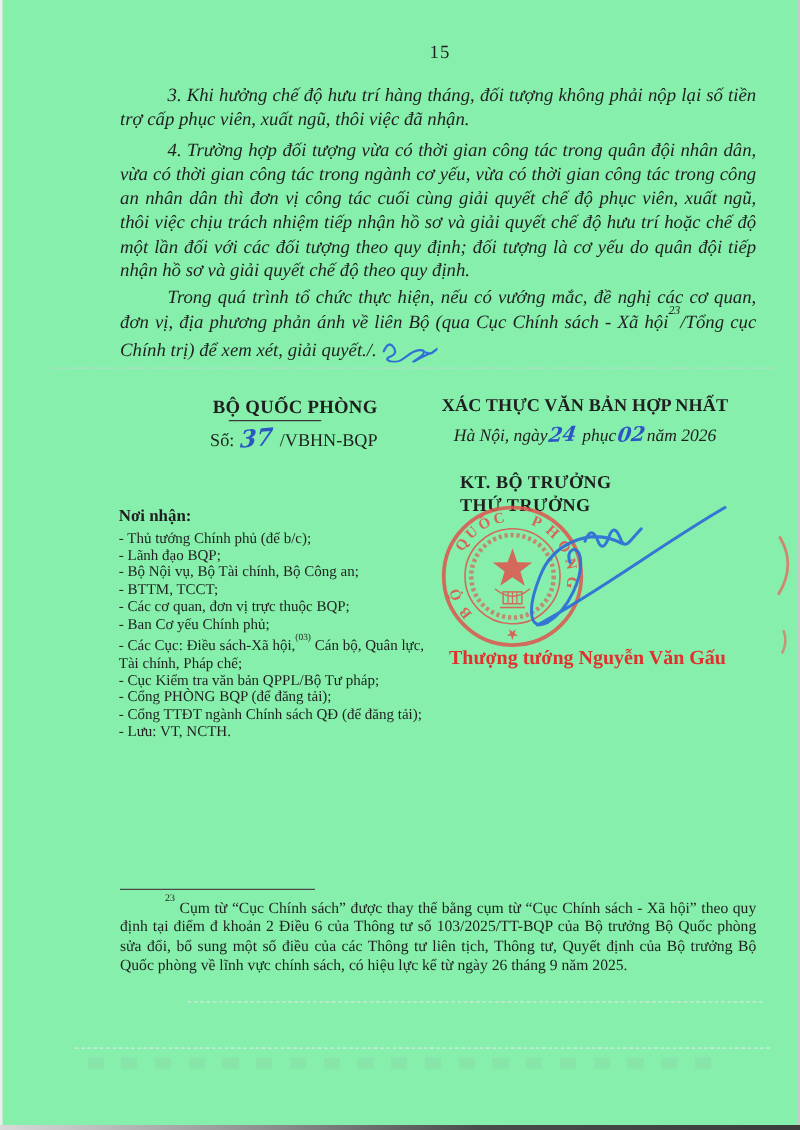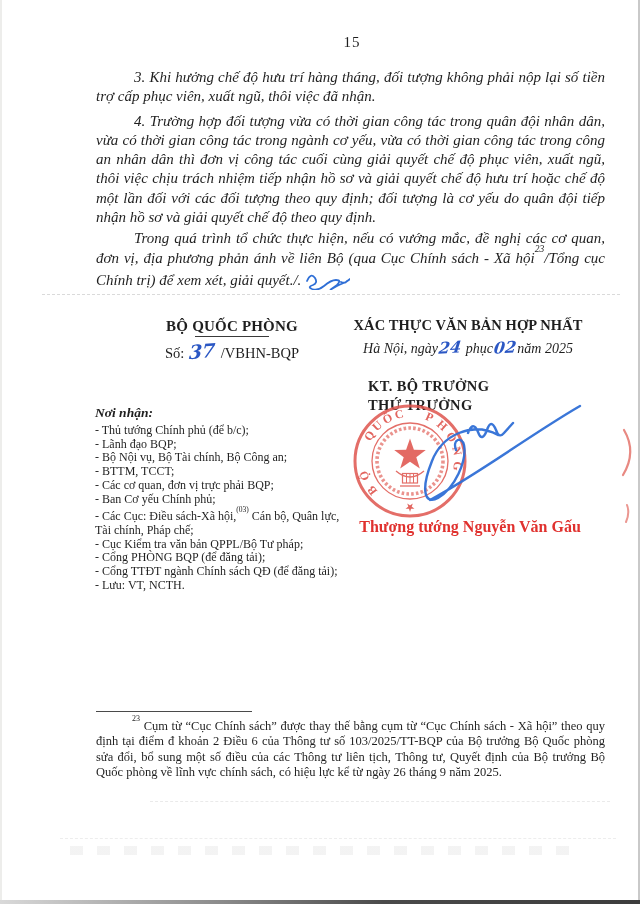--- a/index.html
+++ b/index.html
@@ -1,46 +1,46 @@
 <!DOCTYPE html>
 <html><head>
 <meta charset="utf-8">
 <style>
   html,body{margin:0;padding:0;background:#9a9a9a;}
-  .page{position:relative;width:640px;height:904px;background:#ffffff;overflow:hidden;
+  .page{position:relative;width:640px;height:904px;background:#86efac;overflow:hidden;
         font-family:"Liberation Serif", serif;color:#1f1f1f;}
   .page-number{position:absolute;left:330px;top:34px;width:44px;text-align:center;
         font-size:15px;letter-spacing:1px;}
   .body-text{position:absolute;left:96px;top:68px;width:509px;font-size:15px;
         line-height:19.3px;text-align:justify;}
   .body-text p{margin:0;text-indent:38px;font-style:italic;}
   .body-text p.p4{margin-top:5px;}
   .body-text p.p5{margin-top:2px;}
   sup.fn-ref{font-size:9.5px;position:relative;top:-5px;line-height:0;}
   .sig-small{display:inline-block;vertical-align:-5px;margin-left:3px;}
   .fold-line{position:absolute;border-top:1px dashed #d2d2d2;opacity:.8;}
-  .sign-header-left{position:absolute;left:150px;top:317px;width:164px;text-align:center;}
+  .sign-header-left{position:absolute;left:138px;top:317px;width:164px;text-align:right;}
   .org-name{font-weight:bold;font-size:15px;letter-spacing:.2px;display:inline-block;}
   .org-underline{width:74px;height:0;border-top:1.3px solid #3a3a3a;margin:1px auto 3px;}
   .doc-number{font-size:14.5px;}
   .hand{color:#2b57c4;font-style:italic;font-weight:bold;
         font-family:"DejaVu Serif", serif;display:inline-block;}
   .hand-num{font-size:19px;transform:rotate(-5deg) skewX(-8deg);margin:0 5px;}
   .sign-header-right{position:absolute;left:350px;top:317px;width:236px;text-align:center;}
   .certify-title{font-weight:bold;font-size:14.5px;letter-spacing:.1px;white-space:nowrap;}
   .place-date{font-style:italic;font-size:14px;margin-top:4px;white-space:nowrap;}
   .hand-day,.hand-month{font-size:16px;transform:rotate(-3deg) skewX(-10deg);margin:0 1px;}
   .signer-block{position:absolute;left:368px;top:377px;width:204px;text-align:left;
         font-weight:bold;font-size:14.5px;line-height:19px;letter-spacing:.4px;}
   .seal{position:absolute;left:351px;top:402px;}
   .signature-main{position:absolute;left:380px;top:393px;}
   .signer-name{position:absolute;left:352px;top:518px;width:236px;text-align:center;
         font-weight:bold;font-size:16px;color:#e0312e;white-space:nowrap;}
   .recipients{position:absolute;left:95px;top:405px;width:268px;}
-  .recipients-label{font-weight:bold;font-style:italic;font-size:13.5px;margin-bottom:3px;}
+  .recipients-label{font-weight:bold;font-size:13.5px;margin-bottom:3px;}
   .rc-item{font-size:12px;line-height:13.7px;white-space:nowrap;}
   .rc-item.wrap{white-space:normal;width:254px;}
   .rc-item sup{font-size:7.5px;position:relative;top:-3px;}
   .footnote-sep{position:absolute;left:96px;top:711px;width:156px;border-top:1.4px solid #4a4a4a;}
   .footnote{position:absolute;left:96px;top:715px;width:509px;font-size:12.5px;
         line-height:15.2px;text-align:justify;}
   .footnote p{margin:0;text-indent:36px;}
   .footnote sup{font-size:8px;position:relative;top:-4px;}
   .stamp-fragment{position:absolute;}
   .ghost-band{position:absolute;left:70px;top:846px;width:500px;height:9px;opacity:.22;
@@ -71,21 +71,21 @@
     <span class="org-name">BỘ QUỐC PHÒNG</span>
     <div class="org-underline"></div>
     <div class="doc-number">
       <span>Số:</span><span class="hand hand-num">37</span><span>/VBHN-BQP</span>
     </div>
   </div>
 
   <div class="sign-header-right">
     <div class="certify-title">XÁC THỰC VĂN BẢN HỢP NHẤT</div>
     <div class="place-date">
-      <span>Hà Nội, ngày</span><span class="hand hand-day">24</span> <span>phục</span><span class="hand hand-month">02</span><span>năm 2025</span>
+      <span>Hà Nội, ngày</span><span class="hand hand-day">24</span> <span>phục</span><span class="hand hand-month">02</span><span>năm 2026</span>
     </div>
   </div>
 
   <div class="signer-block">
     <div>KT. BỘ TRƯỞNG</div>
     <div>THỨ TRƯỞNG</div>
   </div>
 
   <svg class="seal" width="118" height="118" viewBox="0 0 118 118">
     <g stroke="#df554e" fill="none" opacity="0.85">
@@ -121,21 +121,21 @@
   </svg>
 
   <div class="signer-name">Thượng tướng Nguyễn Văn Gấu</div>
 
   <div class="recipients">
     <div class="recipients-label">Nơi nhận:</div>
     <div class="rc-item"><span>- Thủ tướng Chính phủ (để b/c);</span></div>
     <div class="rc-item"><span>- Lãnh đạo BQP;</span></div>
     <div class="rc-item"><span>- Bộ Nội vụ, Bộ Tài chính, Bộ Công an;</span></div>
     <div class="rc-item"><span>- BTTM, TCCT;</span></div>
-    <div class="rc-item"><span>- Các cơ quan, đơn vị trực phải BQP;</span></div>
+    <div class="rc-item"><span>- Các cơ quan, đơn vị trực thuộc BQP;</span></div>
     <div class="rc-item"><span>- Ban Cơ yếu Chính phủ;</span></div>
     <div class="rc-item wrap"><span>- Các Cục: Điều sách-Xã hội,</span><sup>(03)</sup><span> Cán bộ, Quân lực, Tài chính, Pháp chế;</span></div>
     <div class="rc-item"><span>- Cục Kiểm tra văn bản QPPL/Bộ Tư pháp;</span></div>
     <div class="rc-item"><span>- Cổng PHÒNG BQP (để đăng tải);</span></div>
     <div class="rc-item"><span>- Cổng TTĐT ngành Chính sách QĐ (để đăng tải);</span></div>
     <div class="rc-item"><span>- Lưu: VT, NCTH.</span></div>
   </div>
 
   <svg class="stamp-fragment" style="left:612px;top:420px;" width="28" height="110" viewBox="0 0 28 110">
     <path d="M12 10 Q 25 32 11 55" fill="none" stroke="#e26b63" stroke-width="2.2" opacity="0.8" stroke-linecap="round"></path>

